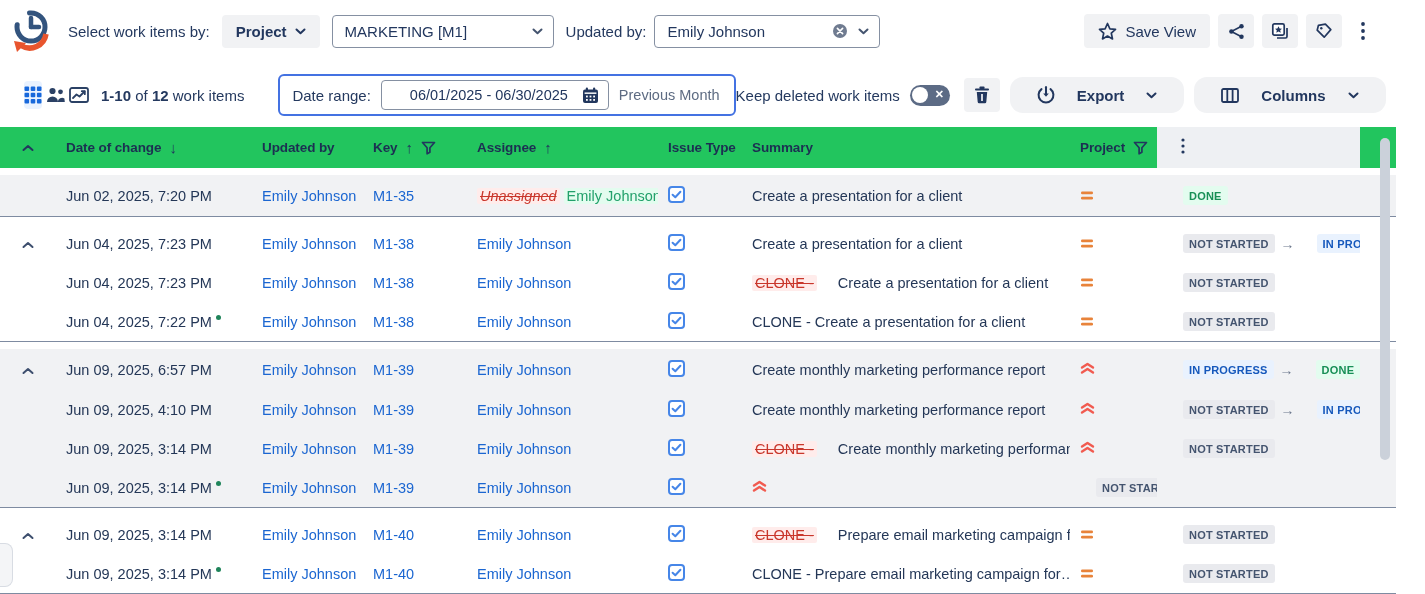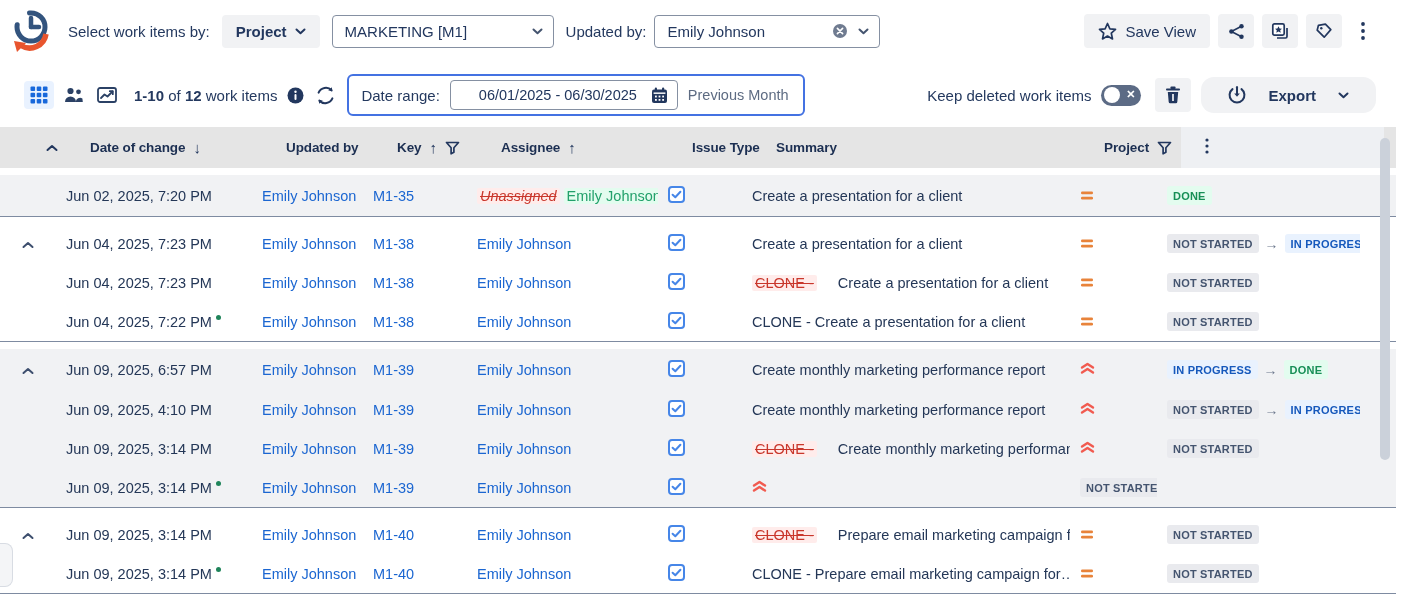--- a/index.html
+++ b/index.html
@@ -45,37 +45,37 @@
   .tool-btn { display:flex; align-items:center; gap:22px; background:#f1f2f4; border:none;
     border-radius:13px; height:36px; padding:0 27px; font-size:15px; font-weight:700;
     color:#22375e; cursor:pointer; font-family:inherit; white-space:nowrap; }
 
   
   .table { margin-top:11px; }
   .grid-row { display:grid; align-items:center;
     grid-template-columns:56px 196px 111px 104px 191px 84px 328px 87px 203px 1fr; }
   .grid-row > div { padding-left:10px; overflow:hidden; white-space:nowrap; }
   .grid-row > .c-caret { padding-left:0; text-align:center; }
-  .thead { height:41px; background:#e5e5e5;padding-left:24px; }
+  .thead { height:41px; background:#22c55e; }
   .thead > div { display:flex; align-items:center; gap:8px; font-size:13.5px; font-weight:700;
     color:#1c2f52; letter-spacing:-0.1px; }
   .thead > .c-caret { justify-content:center; }
   .thead .hd-shade { background:#eef0f3; height:100%; }
   .sort-glyph { font-size:15px; font-weight:700; color:#22375e; }
   .group { margin-top:7px; border-bottom:1px solid #7e8ba1; }
   .group.shade { background:#f1f2f4; }
   .row { height:39px; font-size:14.5px; color:#243757; }
   .group.shade .row:first-child { height:41px; }
   a.link { color:#1b66d1; text-decoration:none; cursor:pointer; }
   .chip-del { background:#ffeceb; color:#c9372c; text-decoration:line-through; padding:0 3px;
     border-radius:2px; }
   .chip-del.it { font-style:italic; }
   .chip-new { background:#e3fcef; color:#22a06b; padding:0 3px; border-radius:2px; }
   .badge { display:inline-block; font-size:11px; font-weight:700; letter-spacing:0.2px;
-    padding:4px 6px 3px; border-radius:3px; vertical-align:middle; }
+    padding:4px 6px 3px; border-radius:3px; vertical-align:middle;margin-left:16px; }
   .st-arrow { color:#6b778c; font-size:14px; margin:0 6px; vertical-align:middle; }
   .dot { display:inline-block; width:5px; height:5px; border-radius:50%; background:#1f845a;
     vertical-align:7px; margin-left:4px; }
   .sum-gap { margin-right:21px; }
 
   
   .vscroll { position:absolute; right:6px; top:138px; width:10px; height:322px;
     background:#cbd1da; border-radius:5px; }
   .drawer-tab { position:absolute; left:0; top:543px; width:13px; height:44px;
     background:#f4f5f7; border:1px solid #d8dce3; border-left:none; border-radius:0 8px 8px 0; }
@@ -239,20 +239,31 @@
         <svg width="18" height="18" viewBox="0 0 16 16">
           <path d="M4 2.8 A6.6 6.6 0 1 0 12 2.8" fill="none" stroke="#22375e" stroke-width="1.8" stroke-linecap="round"></path>
           <line x1="8" y1="1" x2="8" y2="7.4" stroke="#22375e" stroke-width="1.8" stroke-linecap="round"></line>
           <polygon points="5.5,6.6 10.5,6.6 8,9.6" fill="#22375e"></polygon>
         </svg>
         <span>Export</span>
         <svg class="chev" viewBox="0 0 11 7">
           <polyline points="1.5,1.5 5.5,5.2 9.5,1.5" fill="none" stroke="#22375e" stroke-width="2" stroke-linecap="round" stroke-linejoin="round"></polyline>
         </svg>
       </button>
+      <button class="tool-btn">
+        <svg width="18" height="15" viewBox="0 0 18 15">
+          <rect x="1" y="1" width="16" height="13" rx="1.5" fill="none" stroke="#22375e" stroke-width="1.8"></rect>
+          <line x1="6.3" y1="1" x2="6.3" y2="14" stroke="#22375e" stroke-width="1.8"></line>
+          <line x1="11.6" y1="1" x2="11.6" y2="14" stroke="#22375e" stroke-width="1.8"></line>
+        </svg>
+        <span>Columns</span>
+        <svg class="chev" viewBox="0 0 11 7">
+          <polyline points="1.5,1.5 5.5,5.2 9.5,1.5" fill="none" stroke="#22375e" stroke-width="2" stroke-linecap="round" stroke-linejoin="round"></polyline>
+        </svg>
+      </button>
     </div>
   </div>
 
   <div class="table">
     <div class="grid-row thead" id="thead">
         <div class="c-caret ">
           <svg width="12" height="8" viewBox="0 0 12 8">
             <polyline points="1.5,6 6,2 10.5,6" fill="none" stroke="#22375e" stroke-width="2" stroke-linecap="round" stroke-linejoin="round"></polyline>
           </svg>
         </div>

